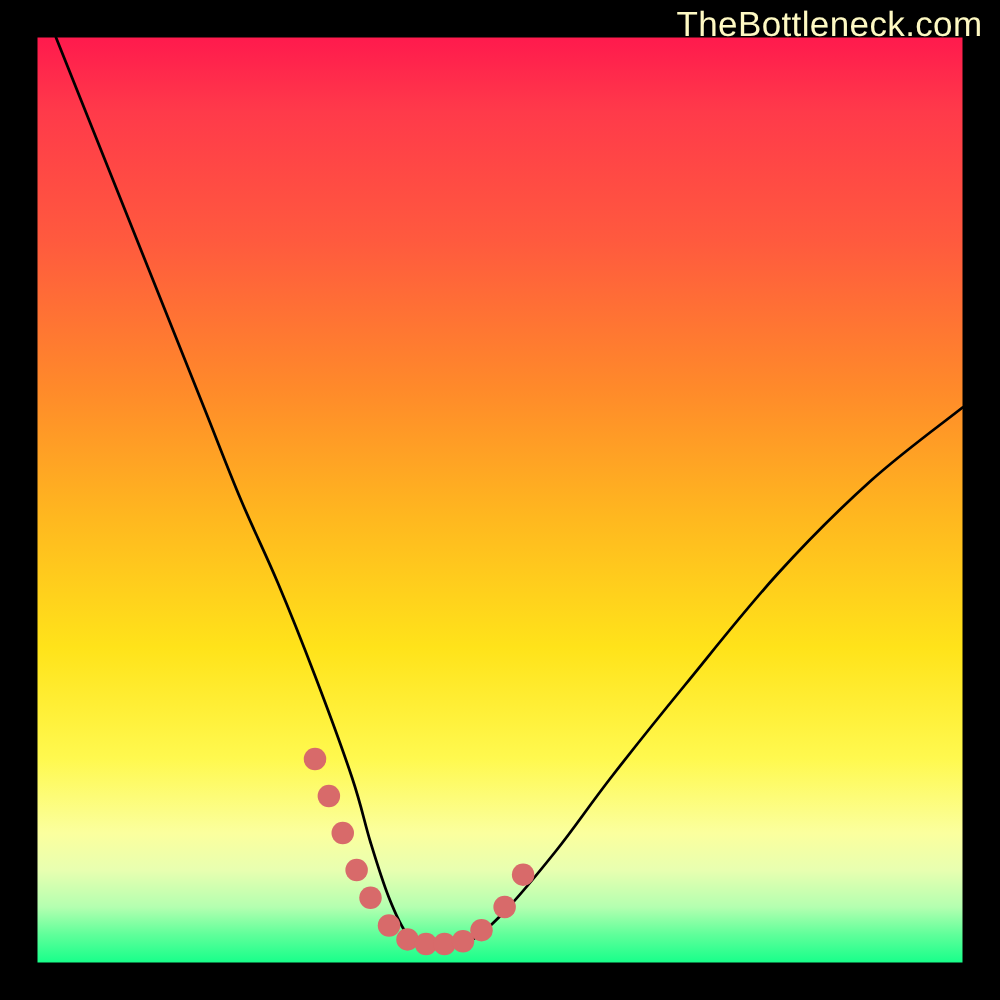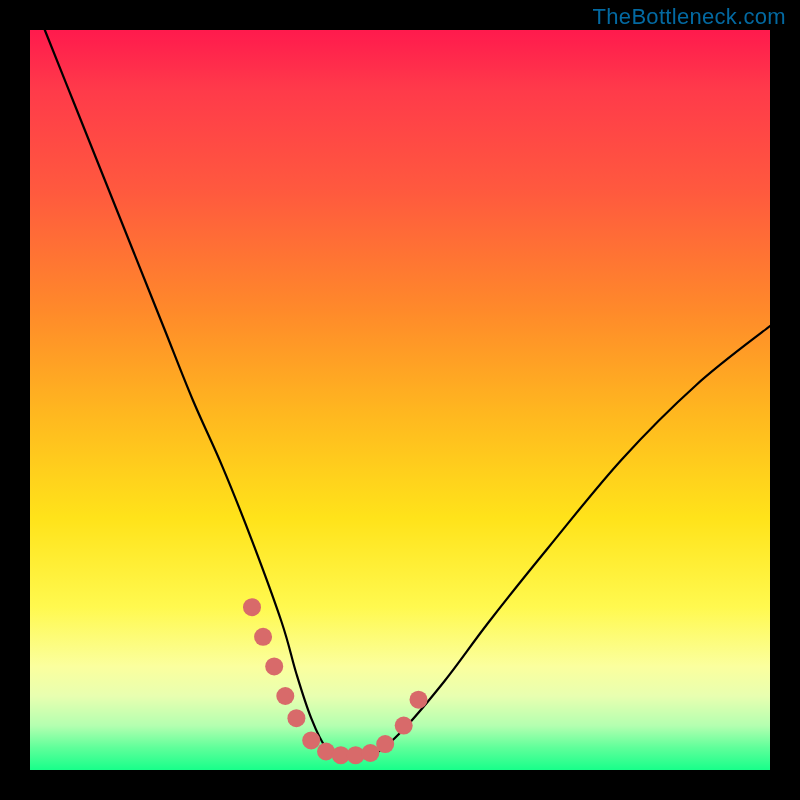--- a/index.html
+++ b/index.html
@@ -39,22 +39,22 @@
       #e8ffb0 90%,
       #b4ffb0 94%,
       #5fff9a 97%,
       #18ff8a 100%
     );
   }
   .watermark {
     position: absolute;
     top: 4px;
     right: 14px;
-    color: #0369a1;
-    font-size: 22px;
+    color: #fef9c3;
+    font-size: 28px;
     font-weight: 500;
     letter-spacing: 0.3px;
     user-select: none;
   }
   svg.overlay {
     position: absolute;
     top: 0;
     left: 0;
     width: 740px;
     height: 740px;

